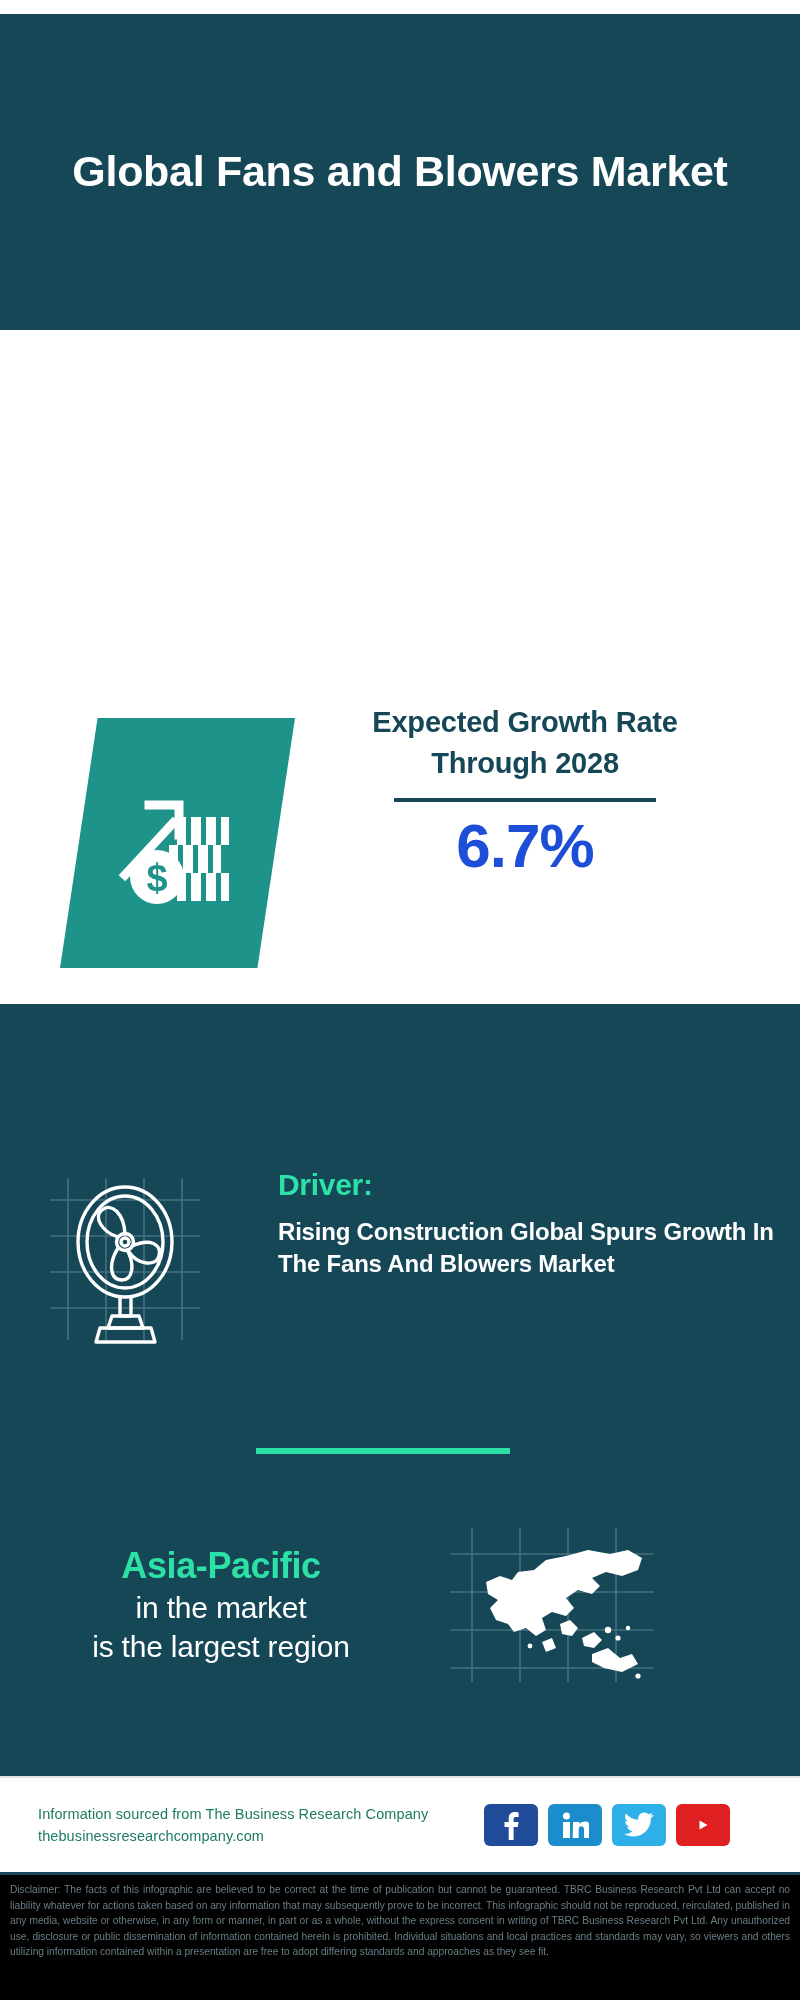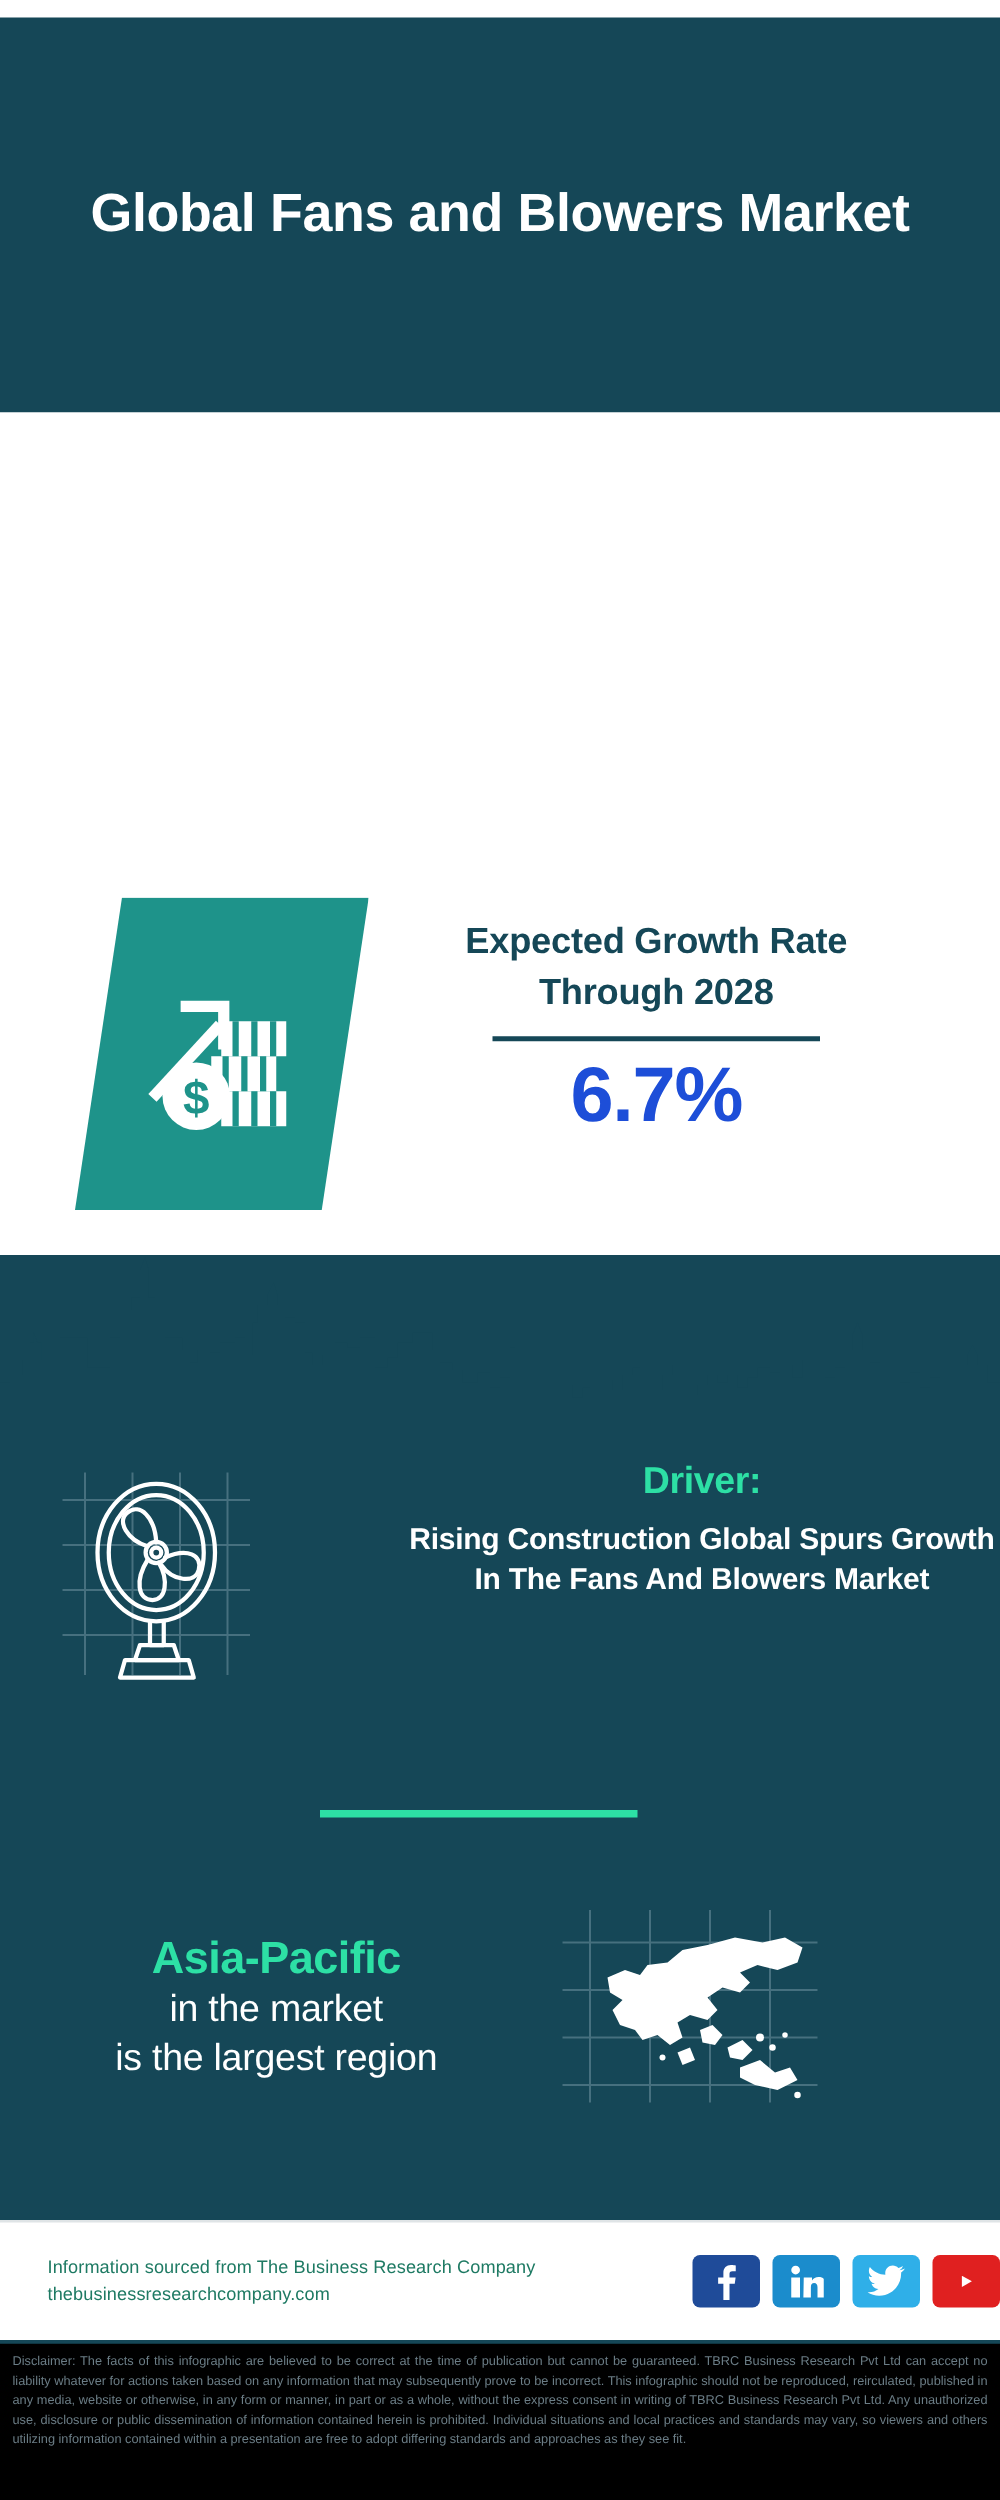--- a/index.html
+++ b/index.html
@@ -40,21 +40,21 @@
     clip-path: polygon(16% 0%, 100% 0%, 84% 100%, 0% 100%);
   }
   .para.right {
     left: 487px; top: 745px; width: 235px; height: 250px;
     clip-path: polygon(16% 0%, 100% 0%, 84% 100%, 0% 100%);
   }
   .para svg { position: absolute; left: 50%; top: 50%; transform: translate(-50%,-50%); }
 
   
   .stat-block { position: absolute; text-align: center; }
-  .stat-growth { left: 315px; top: 372px; width: 420px; margin-top: 31px; }
+  .stat-growth { left: 315px; top: 372px; width: 420px; }
   .stat-size   { left: 62px;  top: 716px; width: 420px; }
 
   .stat-label {
     color: #154757;
     font-size: 29px;
     font-weight: bold;
     line-height: 1.42;
     letter-spacing: -0.2px;
   }
   .stat-rule {
@@ -84,21 +84,21 @@
 
   
   .driver-row {
     position: absolute; left: 0; top: 1158px;
     width: 800px; display: flex; align-items: flex-start;
   }
   .fan-icon-wrap {
     width: 250px; height: 190px; position: relative;
     margin-left: 28px; flex: none;
   }
-  .driver-text { width: 500px; text-align: center; padding-top: 10px; margin-left: 45px;}
+  .driver-text { width: 500px; padding-top: 10px;}
   .driver-heading {
     color: #2de0a5; font-size: 30px; font-weight: bold;
     letter-spacing: -0.3px; margin-bottom: 14px;
   }
   .driver-body {
     color: #ffffff; font-size: 24px; font-weight: bold;
     line-height: 1.33; letter-spacing: -0.2px;
   }
 
   .green-divider {
@@ -121,21 +121,20 @@
     letter-spacing: -0.2px;
   }
   .map-wrap { width: 230px; height: 170px; position: relative; flex: none; }
 
   
   .footer {
     position: absolute; left: 0; top: 1776px;
     width: 800px; height: 96px; background: #fff;
     display: flex; align-items: center;
     border-top: 2px solid #dfe4e6;
-    justify-content: space-between;
   }
   .source-text { margin-left: 38px; width: 440px; }
   .source-line {
     color: #1e7a63; font-size: 14.5px; line-height: 1.55;
     letter-spacing: 0.1px;
   }
   .socials { display: flex; gap: 10px; margin-left: 6px; }
   .social {
     width: 54px; height: 42px; border-radius: 6px;
     display: flex; align-items: center; justify-content: center;

